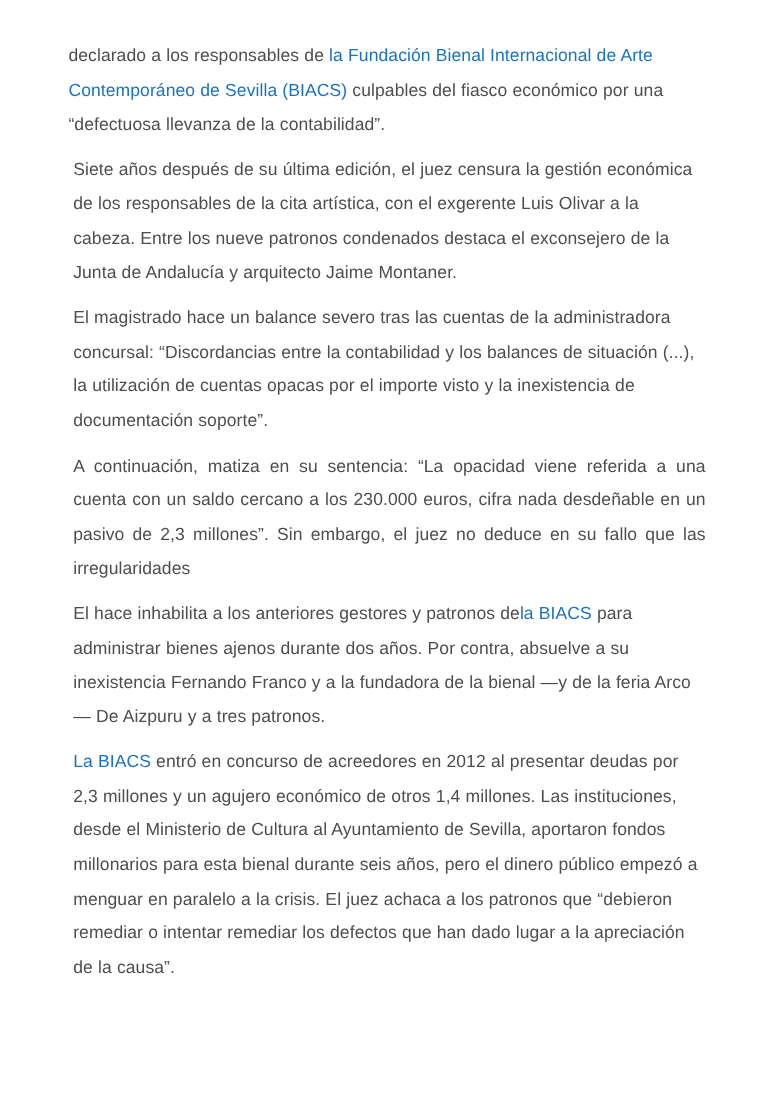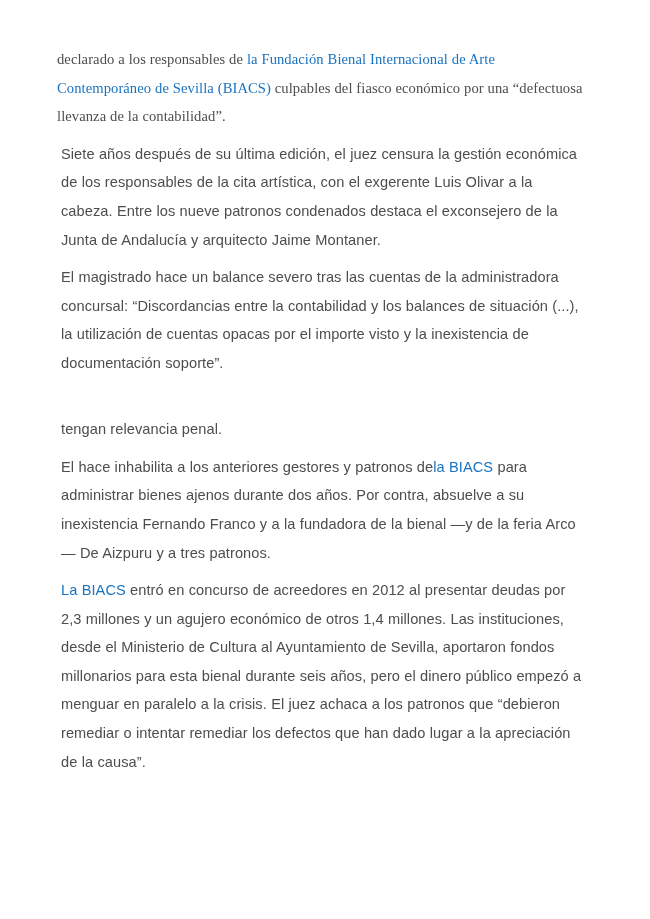--- a/index.html
+++ b/index.html
@@ -29,22 +29,21 @@
     margin: 0;
     color: #4d4d4d;
     font-size: 14.6px;
     line-height: 28.6px;
     letter-spacing: 0.005em;
     text-align: left;
     word-spacing: 0.01em;
   }
   .para.first {
     margin-left: 0;
-    margin-top: 20px;
-    font-family: Liberation Serif, serif;
+    margin-top: 8px;
   }
   .para.indented {
     margin-left: 4px;
   }
   .para.justified {
     text-align: justify;
     text-justify: inter-word;
     margin-left: 4px;
   }
   .para + .para {
@@ -57,17 +56,17 @@
   }
 </style>
 </head>
 <body>
 
 <div class="page">
   <div class="article-body" id="article-body">
       <p class="para first"><span>declarado a los responsables de </span><span class="link">la Fundación Bienal Internacional de Arte Contemporáneo de Sevilla (BIACS)</span><span> culpables del fiasco económico por una “defectuosa llevanza de la contabilidad”.</span></p>
       <p class="para indented"><span>Siete años después de su última edición, el juez censura la gestión económica de los responsables de la cita artística, con el exgerente Luis Olivar a la cabeza. Entre los nueve patronos condenados destaca el exconsejero de la Junta de Andalucía y arquitecto Jaime Montaner.</span></p>
       <p class="para indented"><span>El magistrado hace un balance severo tras las cuentas de la administradora concursal: “Discordancias entre la contabilidad y los balances de situación (...), la utilización de cuentas opacas por el importe visto y la inexistencia de documentación soporte”.</span></p>
-      <p class="para justified"><br><span>tengan relevancia penal.</span></p>
+      <p class="para justified"><span>A continuación, matiza en su sentencia: “La opacidad viene referida a una cuenta con un saldo cercano a los 230.000 euros, cifra nada desdeñable en un pasivo de 2,3 millones”. Sin embargo, el juez no deduce en su fallo que las irregularidades</span><br></p>
       <p class="para indented"><span>El hace inhabilita a los anteriores gestores y patronos de</span><span class="link">la BIACS</span><span> para administrar bienes ajenos durante dos años. Por contra, absuelve a su inexistencia Fernando Franco y a la fundadora de la bienal —y de la feria Arco— De Aizpuru y a tres patronos.</span></p>
       <p class="para indented"><span class="link">La BIACS</span><span> entró en concurso de acreedores en 2012 al presentar deudas por 2,3 millones y un agujero económico de otros 1,4 millones. Las instituciones, desde el Ministerio de Cultura al Ayuntamiento de Sevilla, aportaron fondos millonarios para esta bienal durante seis años, pero el dinero público empezó a menguar en paralelo a la crisis. El juez achaca a los patronos que “debieron remediar o intentar remediar los defectos que han dado lugar a la apreciación de la causa”.</span></p>
     </div>
 </div>
 
 </body></html>

